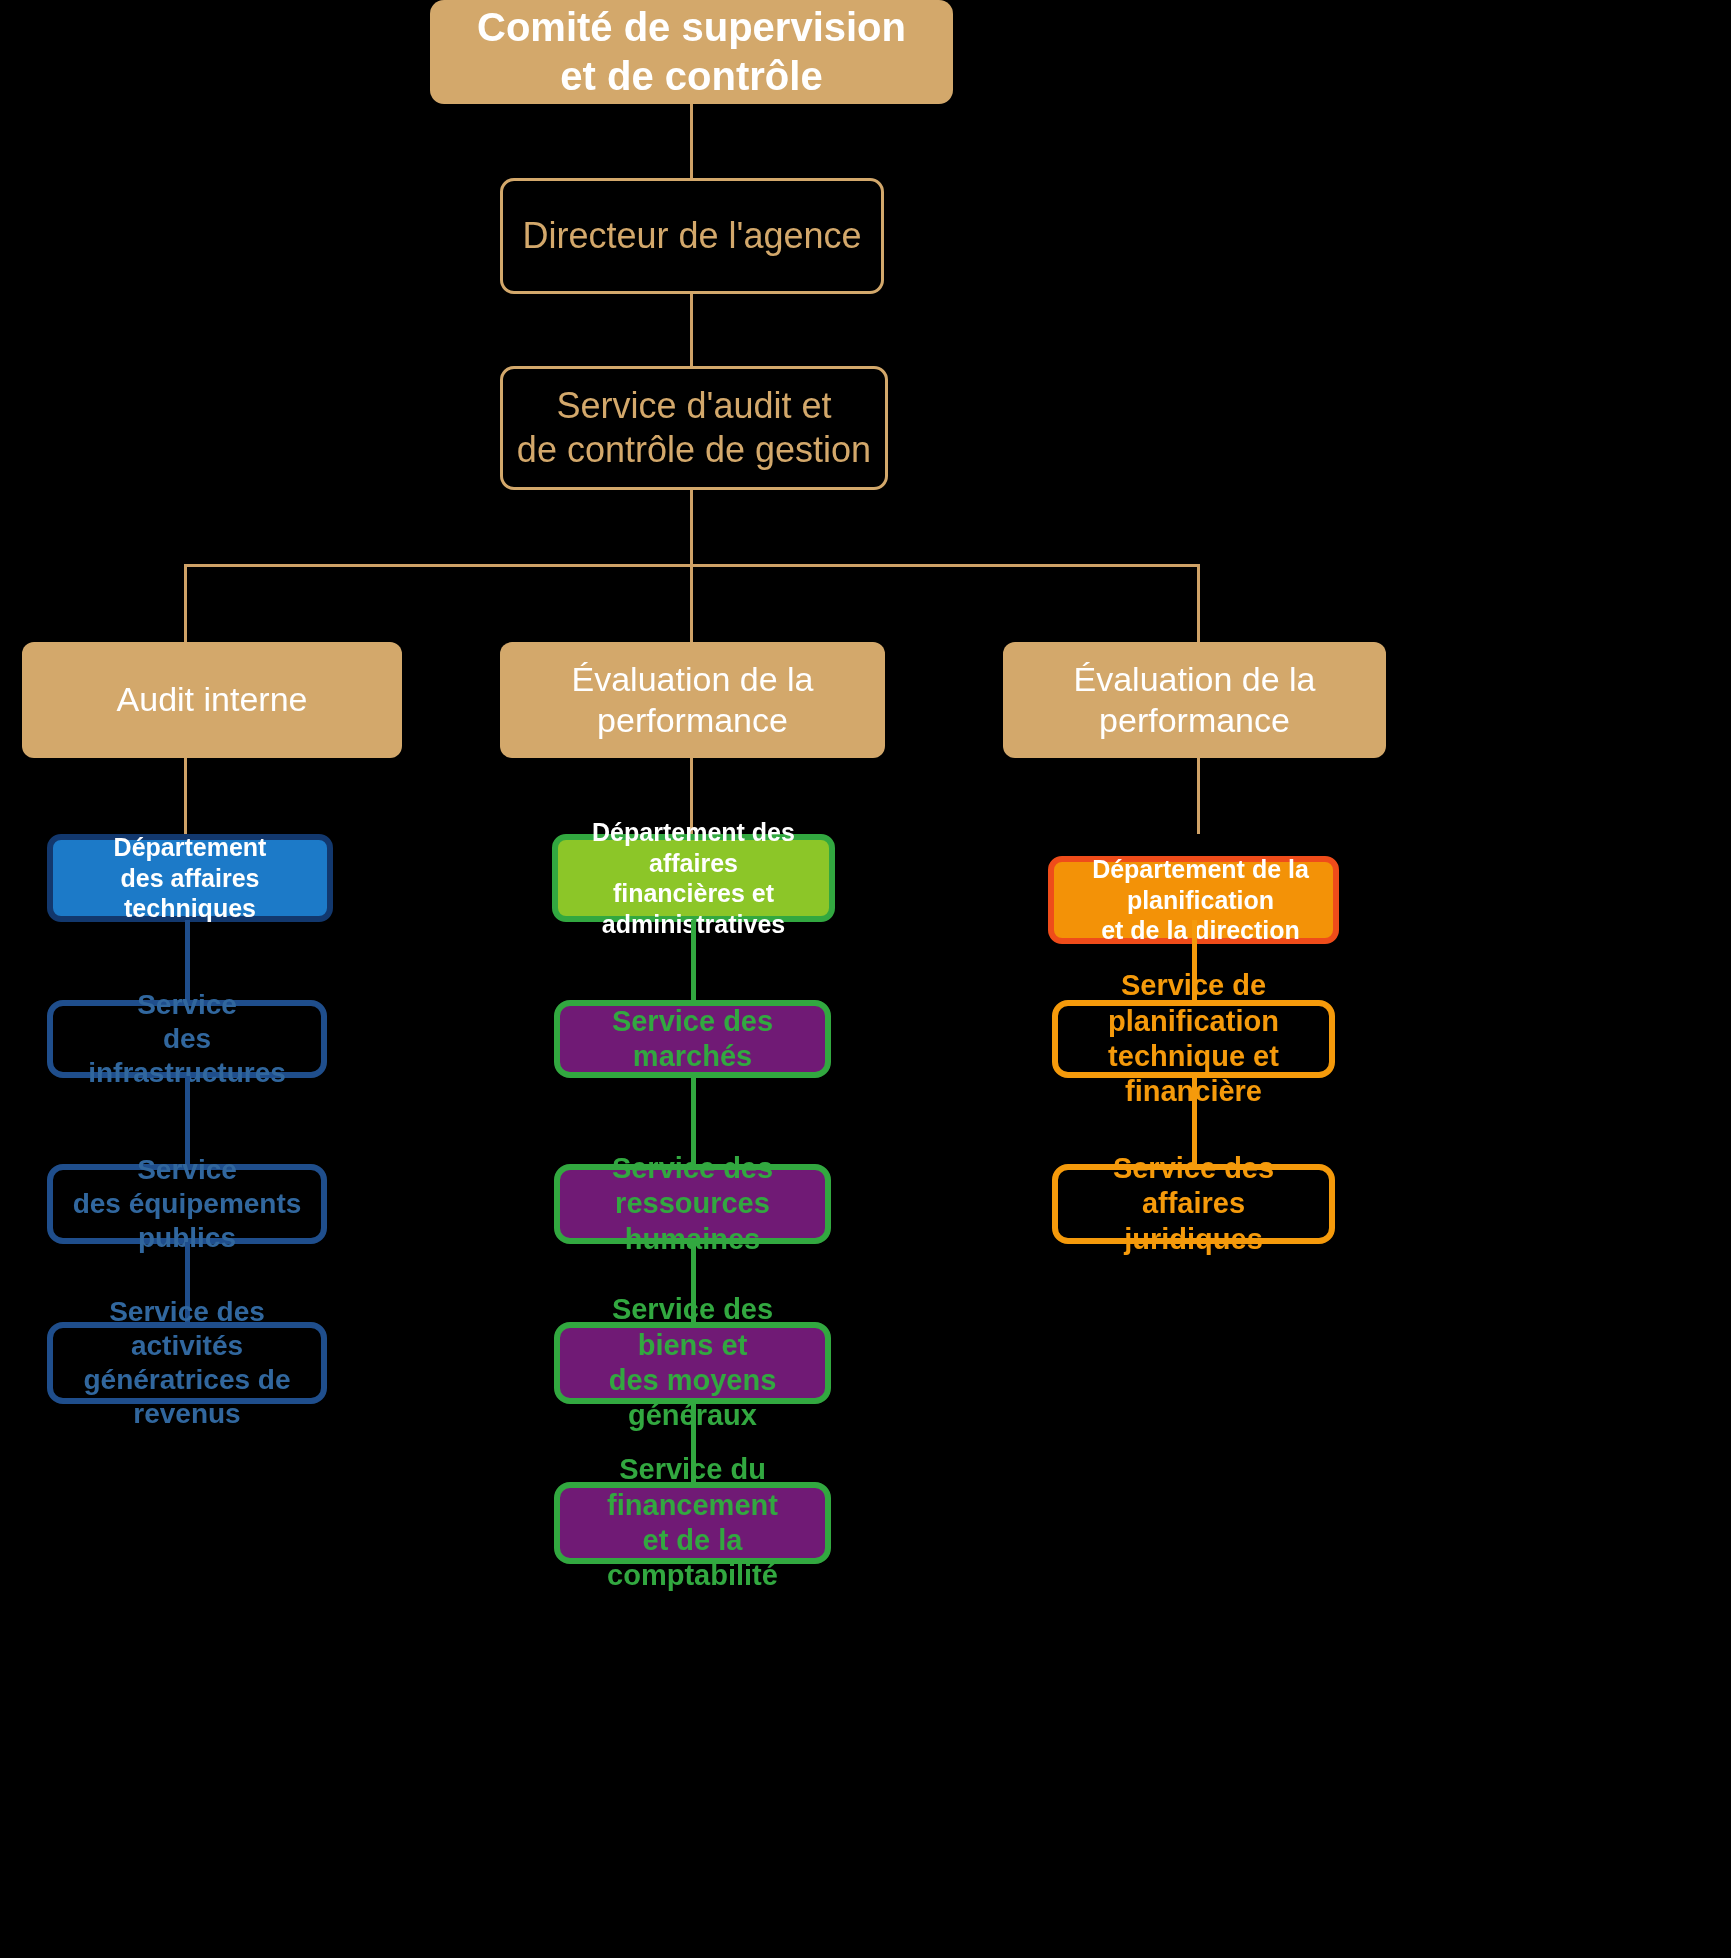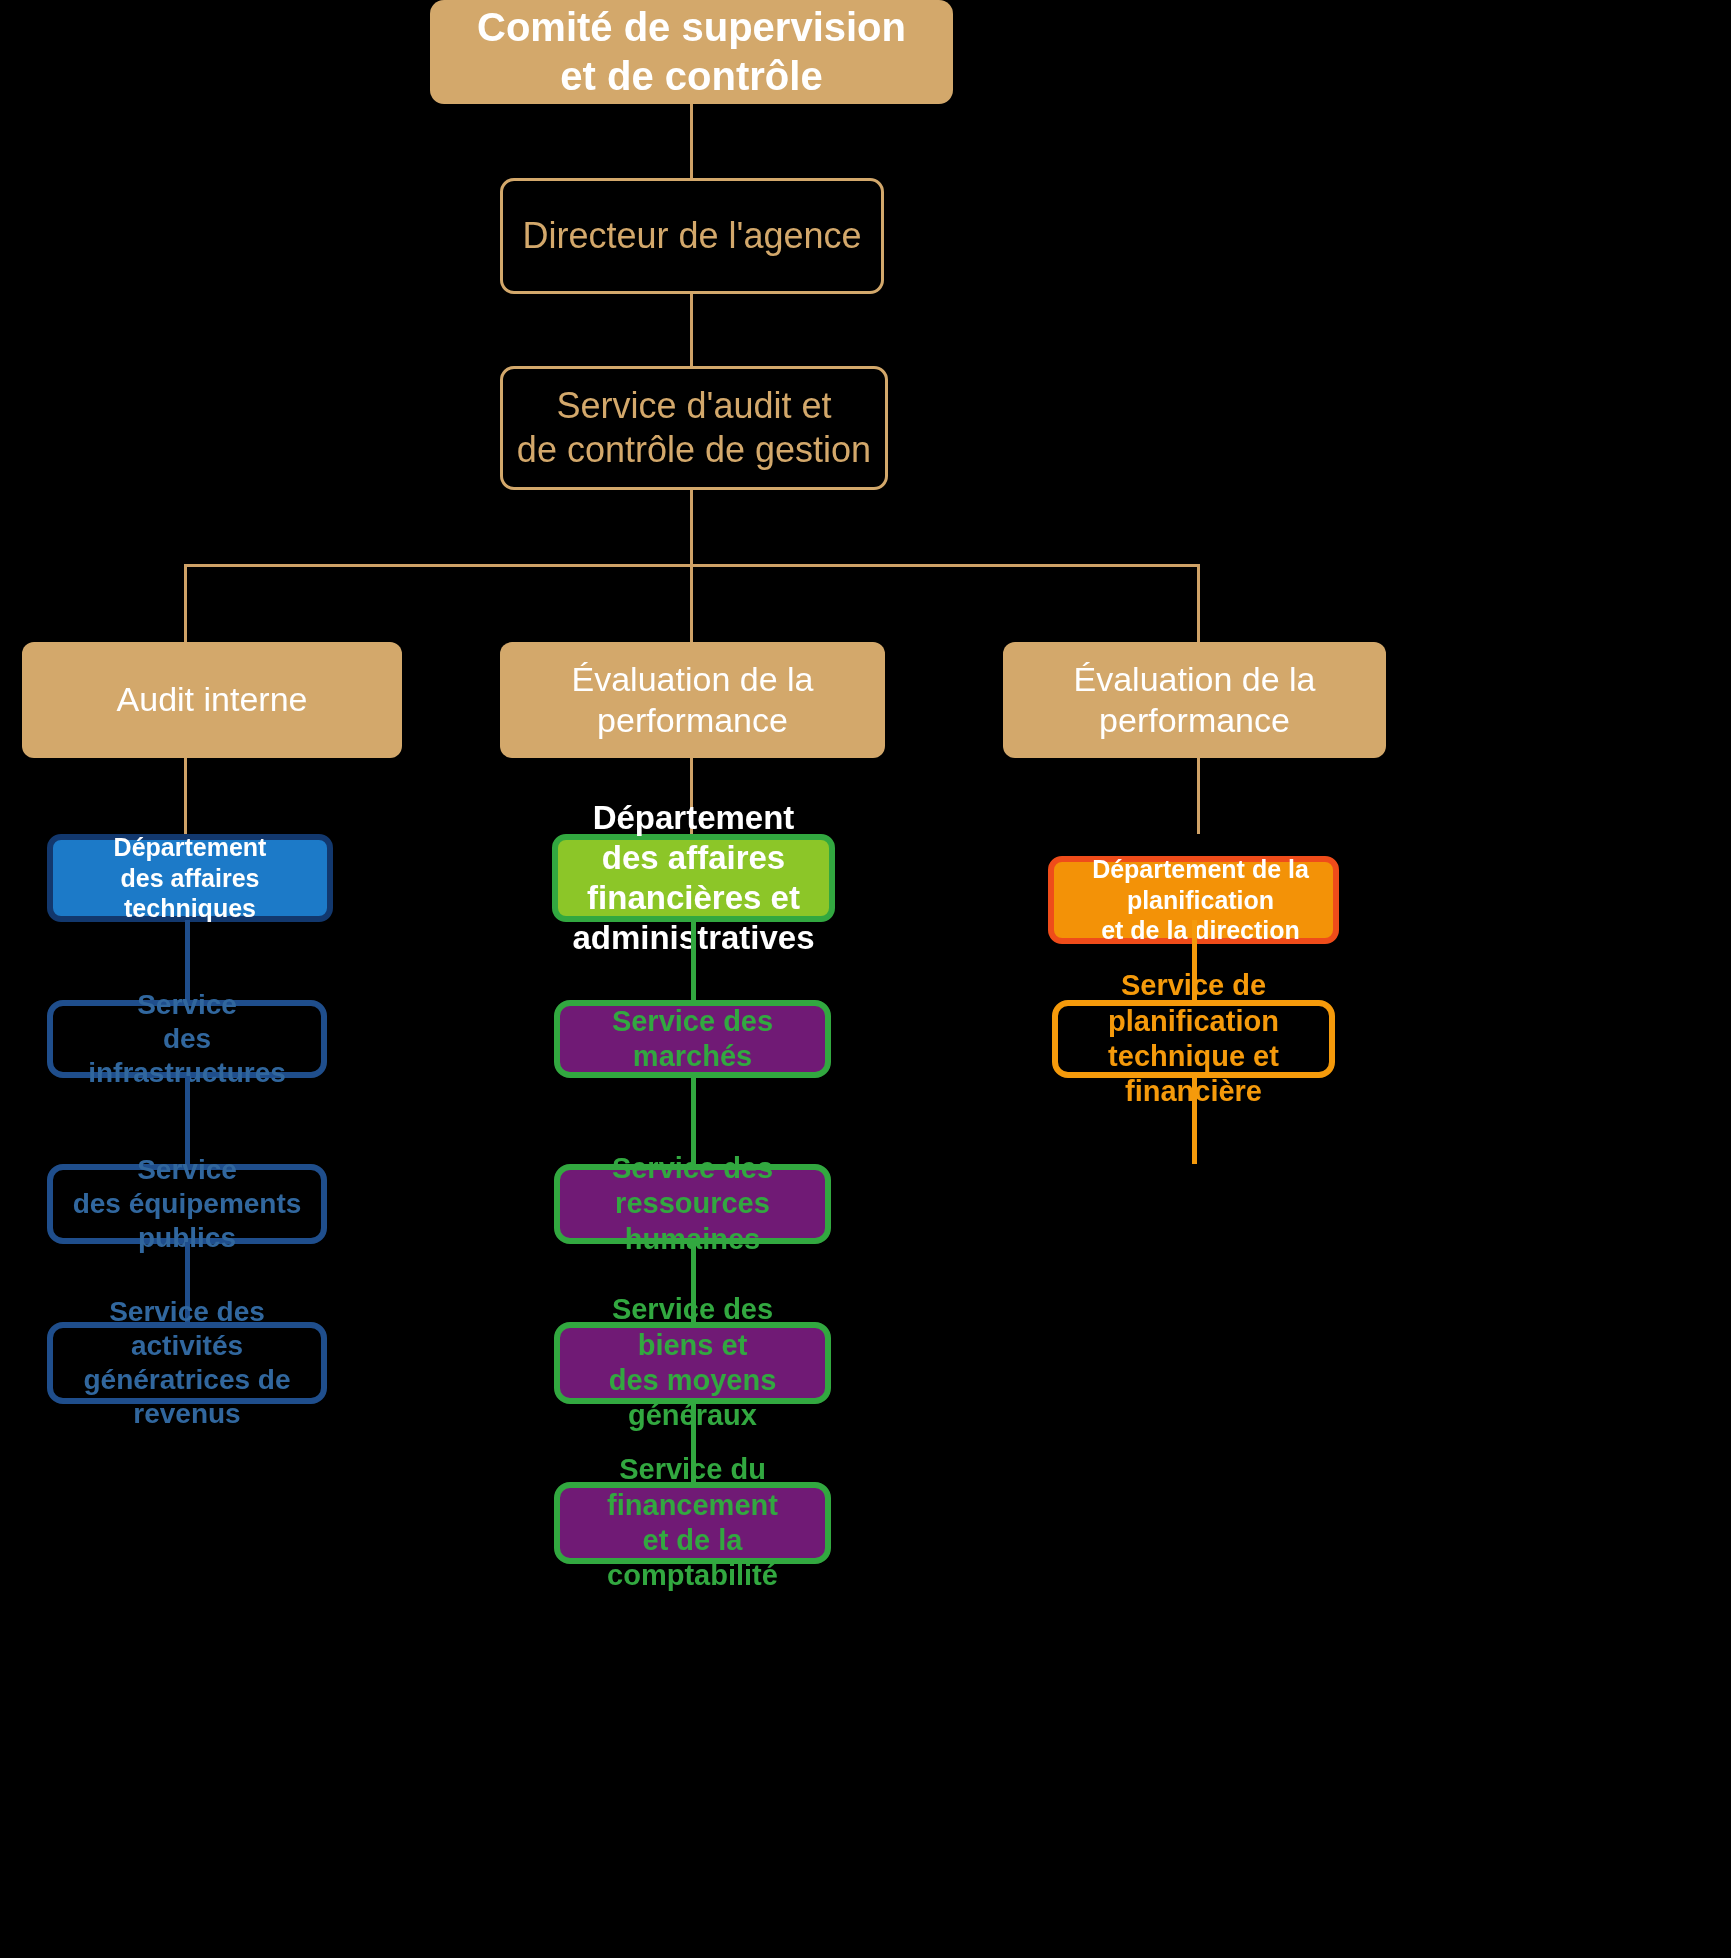--- a/index.html
+++ b/index.html
@@ -88,21 +88,21 @@
     font-size: 28px;
     font-weight: 600;
   }
 
   
   .node.green-fill {
     background: #8CC628;
     color: #FFFFFF;
     border: 6px solid #32A840;
     border-radius: 14px;
-    font-size: 33px;
+    font-size: 25px;
     font-weight: 600;
   }
   .node.green-outline {
     background: #701a75;
     color: #32A840;
     border: 6px solid #32A840;
     border-radius: 16px;
     font-size: 29px;
     font-weight: 600;
   }
@@ -192,14 +192,16 @@
   <div class="line v" style="left:1197px; top:758px; height:76px;"></div>
 
   <div class="node orange-fill" style="left:1048px; top:856px; width:291px; height:88px;padding-left:24px;">Département de la planification
 et de la direction</div>
 
   <div class="line orange v" style="left:1192px; top:920px; height:80px;"></div>
   <div class="node orange-outline" style="left:1052px; top:1000px; width:283px; height:78px;">Service de planification
 technique et financière</div>
 
   <div class="line orange v" style="left:1192px; top:1076px; height:88px;"></div>
+  <div class="node orange-outline" style="left:1052px; top:1164px; width:283px; height:80px;">Service des affaires
+juridiques</div>
 
 </div>
 
 </body></html>

